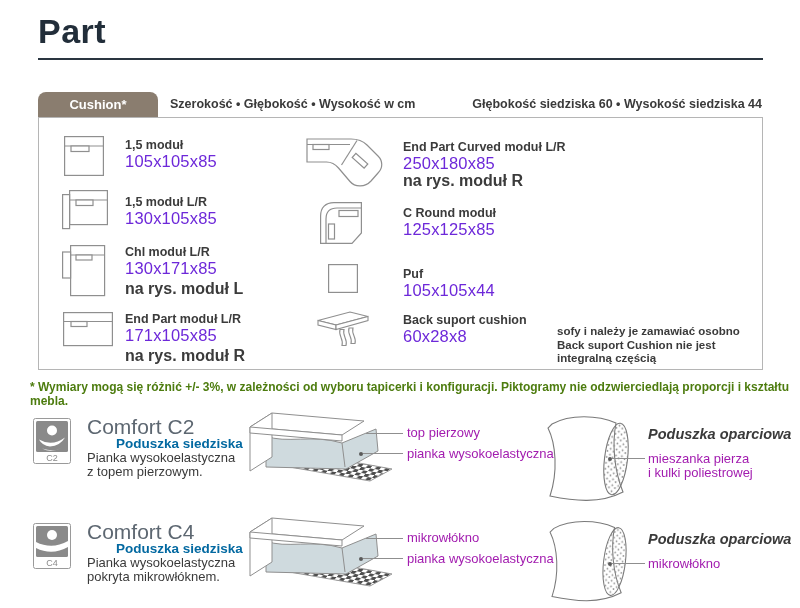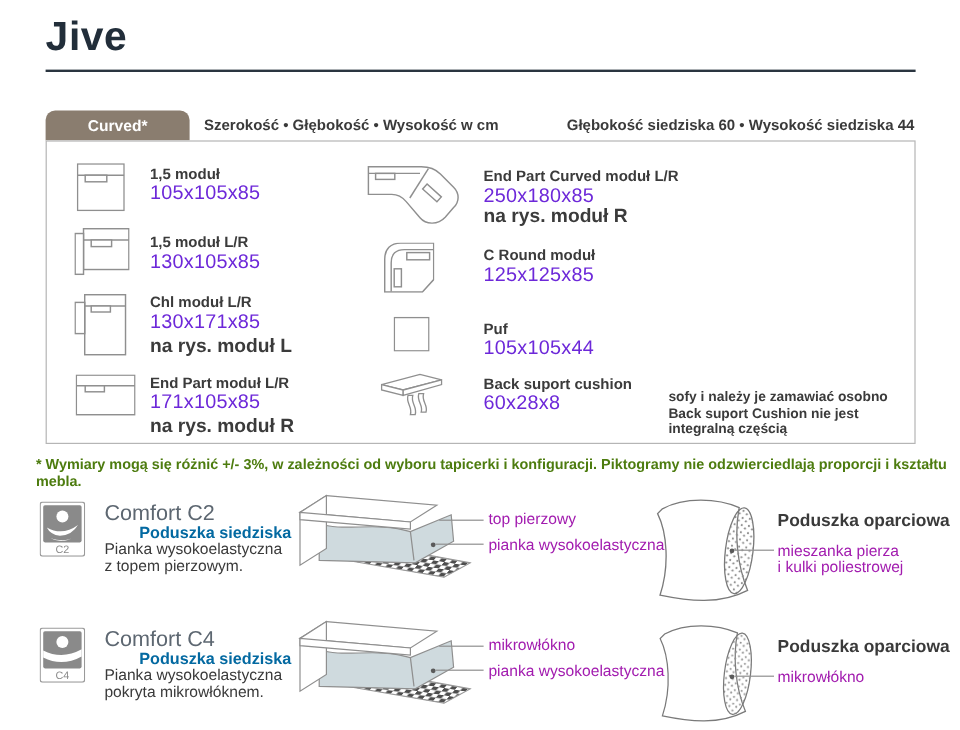--- a/index.html
+++ b/index.html
@@ -19,38 +19,38 @@
   .dim-box{left:38px;top:117px;width:723px;height:251px;border:1px solid #b5b5b5;background:#fff;}
 
   .mod{line-height:13px;}
   .mod-name{font-size:12.5px;font-weight:700;line-height:13px;}
   .mod-size{font-size:16.5px;font-weight:400;color:#6d28d9;line-height:19px;letter-spacing:0.2px;}
   .mod-note{font-size:16px;font-weight:700;margin-top:4px;line-height:13px;}
 
   .side-note{left:557px;top:325px;width:205px;font-size:11.5px;font-weight:700;line-height:13.5px;color:#3a3a3a;}
   .footnote{left:30px;top:380px;width:760px;font-size:12px;font-weight:700;color:#4d7c0f;}
 
-  .comfort-title{font-size:18px;font-weight:400;color:#5d6771;line-height:20px;text-align:right;}
+  .comfort-title{font-size:21px;font-weight:400;color:#5d6771;line-height:20px;text-align:right;}
   .comfort-sub{font-size:13.5px;font-weight:700;line-height:14px;color:#0369a1;padding-left:29px;}
   .comfort-desc{font-size:13px;font-weight:400;line-height:14px;color:#3a3a3a;}
 
   .diag-label{font-size:13px;font-weight:400;color:#a21caf;line-height:14px;}
-  .pillow-title{font-size:14.5px;font-weight:700;color:#3a3a3a;}
+  .pillow-title{font-size:14.5px;font-weight:700;color:#3a3a3a;font-style:italic;}
   .pline{height:1px;background:#8f8f8f;}
   .pdot{width:4px;height:4px;border-radius:50%;background:#5a5a5a;}
 </style>
 </head>
 <body>
 
 <div class="canvas">
 
-  <div class="abs page-title">Jive</div>
+  <div class="abs page-title">Part</div>
   <div class="abs title-rule"></div>
 
-  <div class="abs dim-tab">Curved*</div>
+  <div class="abs dim-tab">Cushion*</div>
   <div class="abs dim-header dim-header-left">Szerokość • Głębokość • Wysokość w cm</div>
   <div class="abs dim-header dim-header-right">Głębokość siedziska 60 • Wysokość siedziska 44</div>
   <div class="abs dim-box"></div>
 
   <svg class="abs" style="left:64px;top:136px" width="40" height="40" viewBox="0 0 40 40">
     <g fill="#fff" stroke="#8f8f8f" stroke-width="1.2">
       <rect x="0.6" y="0.6" width="38.8" height="38.8"></rect>
       <line x1="0.6" y1="10" x2="39.4" y2="10"></line>
       <rect x="7" y="10" width="18" height="5.5"></rect>
     </g>

